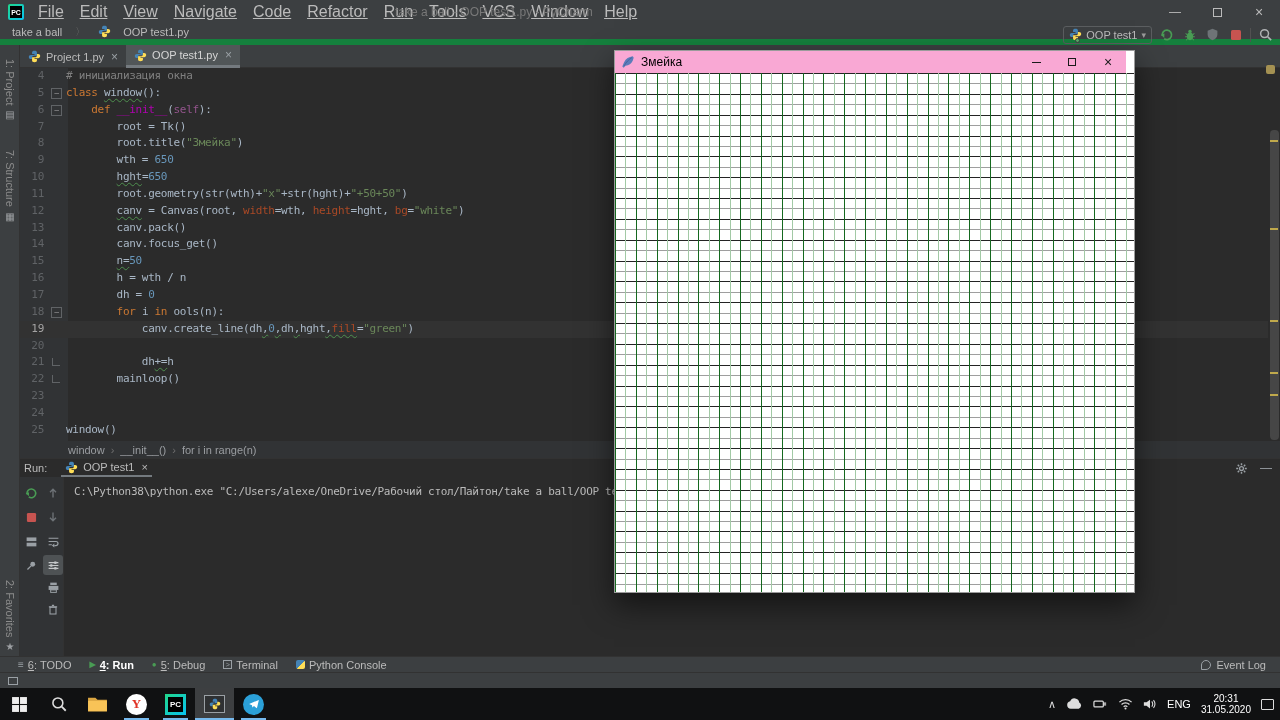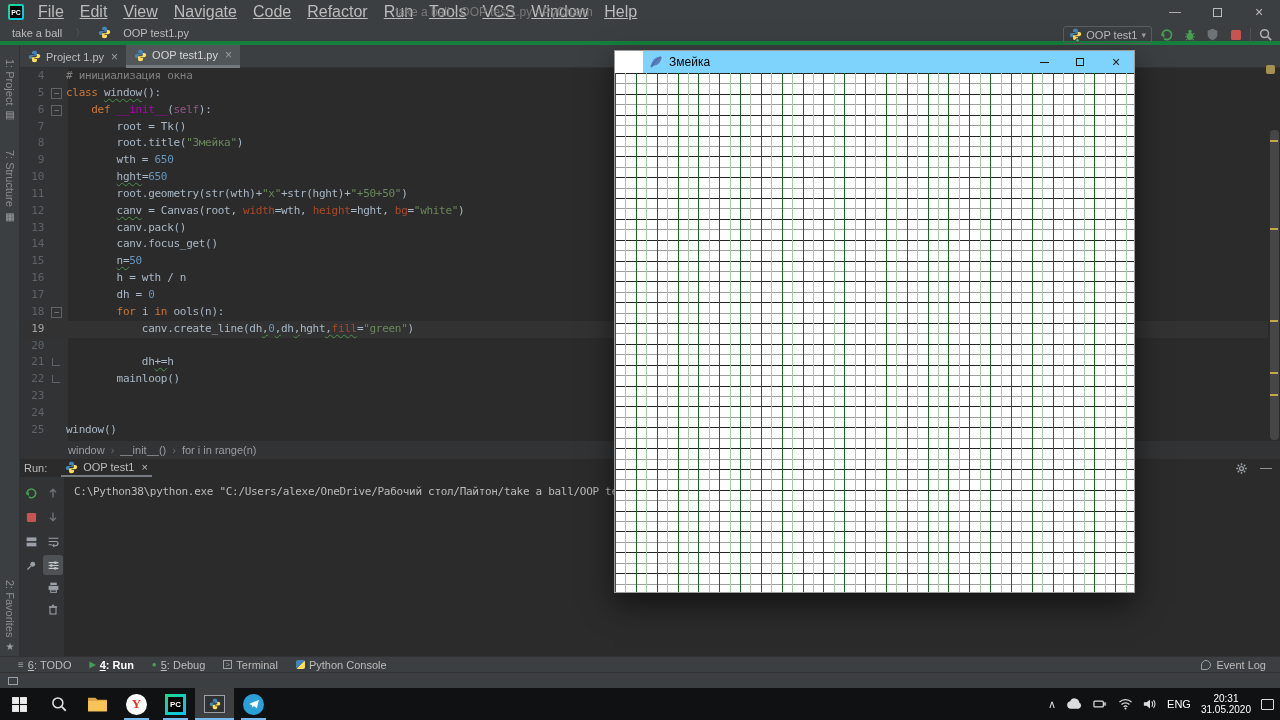--- a/index.html
+++ b/index.html
@@ -15,21 +15,21 @@
   #pc-logo i { font-style:normal; background:#000; color:#fff; font-size:7px; width:12px; height:12px;
     display:flex; align-items:center; justify-content:center; font-weight:bold; }
   .menu-item { color:#bbbbbb; font-size:16px; padding:0 8px; cursor:default;text-decoration:underline; }
   .menu-item u { text-decoration:underline; }
   #win-title { position:absolute; left:395px; top:5px; color:#787878; font-size:12px; }
   #win-controls { position:absolute; right:0; top:0; height:24px; display:flex; }
   .wc-btn { width:42px; height:24px; display:flex; align-items:center; justify-content:center; color:#bbb; font-size:12px; }
   .wc-box { width:9px; height:9px; border:1px solid #bbb; display:inline-block; }
 
   
-  #navbar { left:0; top:24px; width:1280px; height:21px; background:#3c3f41; display:flex; align-items:center; border-bottom:4px solid #15803d;gap:8px; }
+  #navbar { left:0; top:24px; width:1280px; height:21px; background:#3c3f41; display:flex; align-items:center; border-bottom:6px solid #15803d;gap:8px; }
   #navbar .crumb { color:#bbb; font-size:11px; }
   #navbar .sep { color:#6e6e6e; font-size:10px; margin:0 5px; }
   .py-ic { width:13px; height:13px; display:inline-block; vertical-align:-2px; }
   #run-cluster { position:absolute; right:6px; top:1px; height:19px; display:flex; align-items:center; gap:6px; }
   #run-config { display:flex; align-items:center; gap:4px; border:1px solid #5b5e60; border-radius:3px; height:18px; padding:0 5px; position:relative; }
   #run-config .lbl { color:#bbb; font-size:11px; }
   #run-config .dd { color:#9a9a9a; font-size:9px; }
   .tb-ic { width:17px; height:17px; display:flex; align-items:center; justify-content:center; }
   .vsep { width:1px; height:14px; background:#515151; }
   .green-dot { position:absolute; left:11px; top:11px; width:5px; height:5px; border-radius:50%; background:#59a869; border:1px solid #3c3f41; }
@@ -116,21 +116,21 @@
   .tk-btn.focused .ul { left:0; right:0; }
   #tray { position:absolute; right:6px; top:0; height:32px; display:flex; align-items:center; gap:10px; color:#eee; }
   #tray .chev { font-size:11px; color:#ddd; }
   #lang { font-size:11px; color:#fff; }
   #clock { text-align:center; font-size:10px; color:#fff; line-height:11px; }
   #notif { width:13px; height:11px; border:1px solid #ddd; border-radius:1px; }
 
   
   #tkwin { left:614px; top:50px; width:521px; height:543px; background:#fff; border:1px solid #9b9b9b;
     box-shadow:0 12px 28px rgba(0,0,0,.55); z-index:50; }
-  #tk-titlebar { position:absolute; left:0; top:0; right:0; height:22px; background:#7dd3fc; display:flex; align-items:center;margin-left:28px; }
+  #tk-titlebar { position:absolute; left:0; top:0; right:8px; height:22px; background:#f9a8d4; display:flex; align-items:center; }
   #tk-title { font-size:12px; color:#000; margin-left:6px; }
   #tk-buttons { position:absolute; right:0; top:0; height:22px; display:flex; }
   .tkb { width:36px; height:22px; display:flex; align-items:center; justify-content:center; color:#1a1a1a; font-size:11px; }
   .tkb .mx { width:8px; height:8px; border:1px solid #1a1a1a; }
   .tkb .mn { width:9px; height:1px; background:#1a1a1a; }
   #tk-canvas { position:absolute; left:0; top:22px; right:0; bottom:0; background-color:#fff; }
 
   svg { display:block; }
 </style>
 </head>

